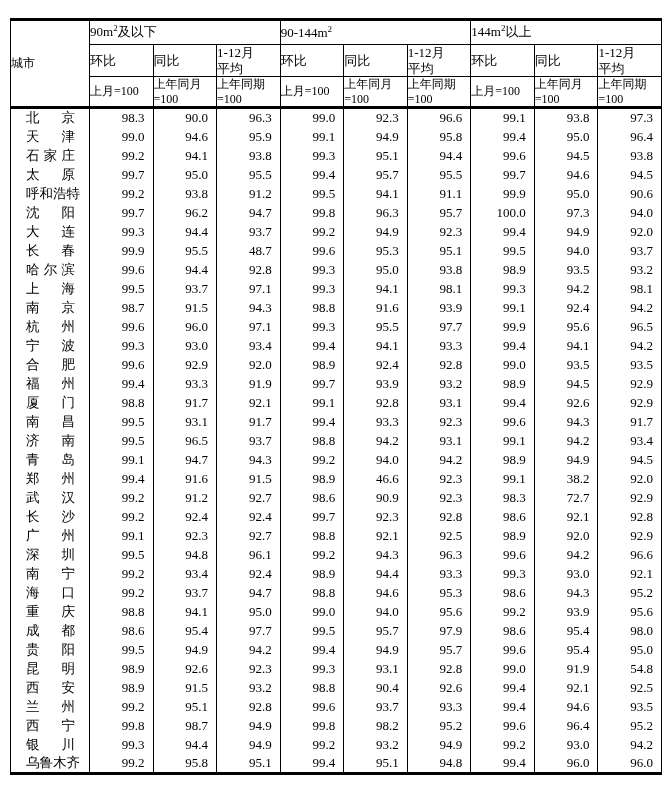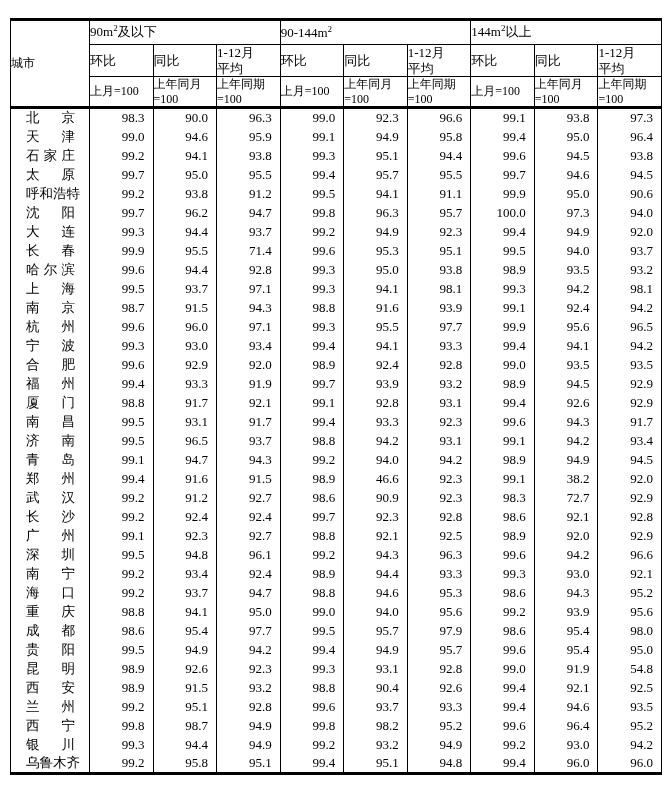--- a/index.html
+++ b/index.html
@@ -244,21 +244,21 @@
       </tr>
       <tr>
         <td class="city">
           <div class="city-box">
             <span>长</span>
             <span>春</span>
           </div>
         </td>
         <td class="num">99.9</td>
         <td class="num">95.5</td>
-        <td class="num">71.4</td>
+        <td class="num">48.7</td>
         <td class="num">99.6</td>
         <td class="num">95.3</td>
         <td class="num">95.1</td>
         <td class="num">99.5</td>
         <td class="num">94.0</td>
         <td class="num">93.7</td>
       </tr>
       <tr>
         <td class="city">
           <div class="city-box">

